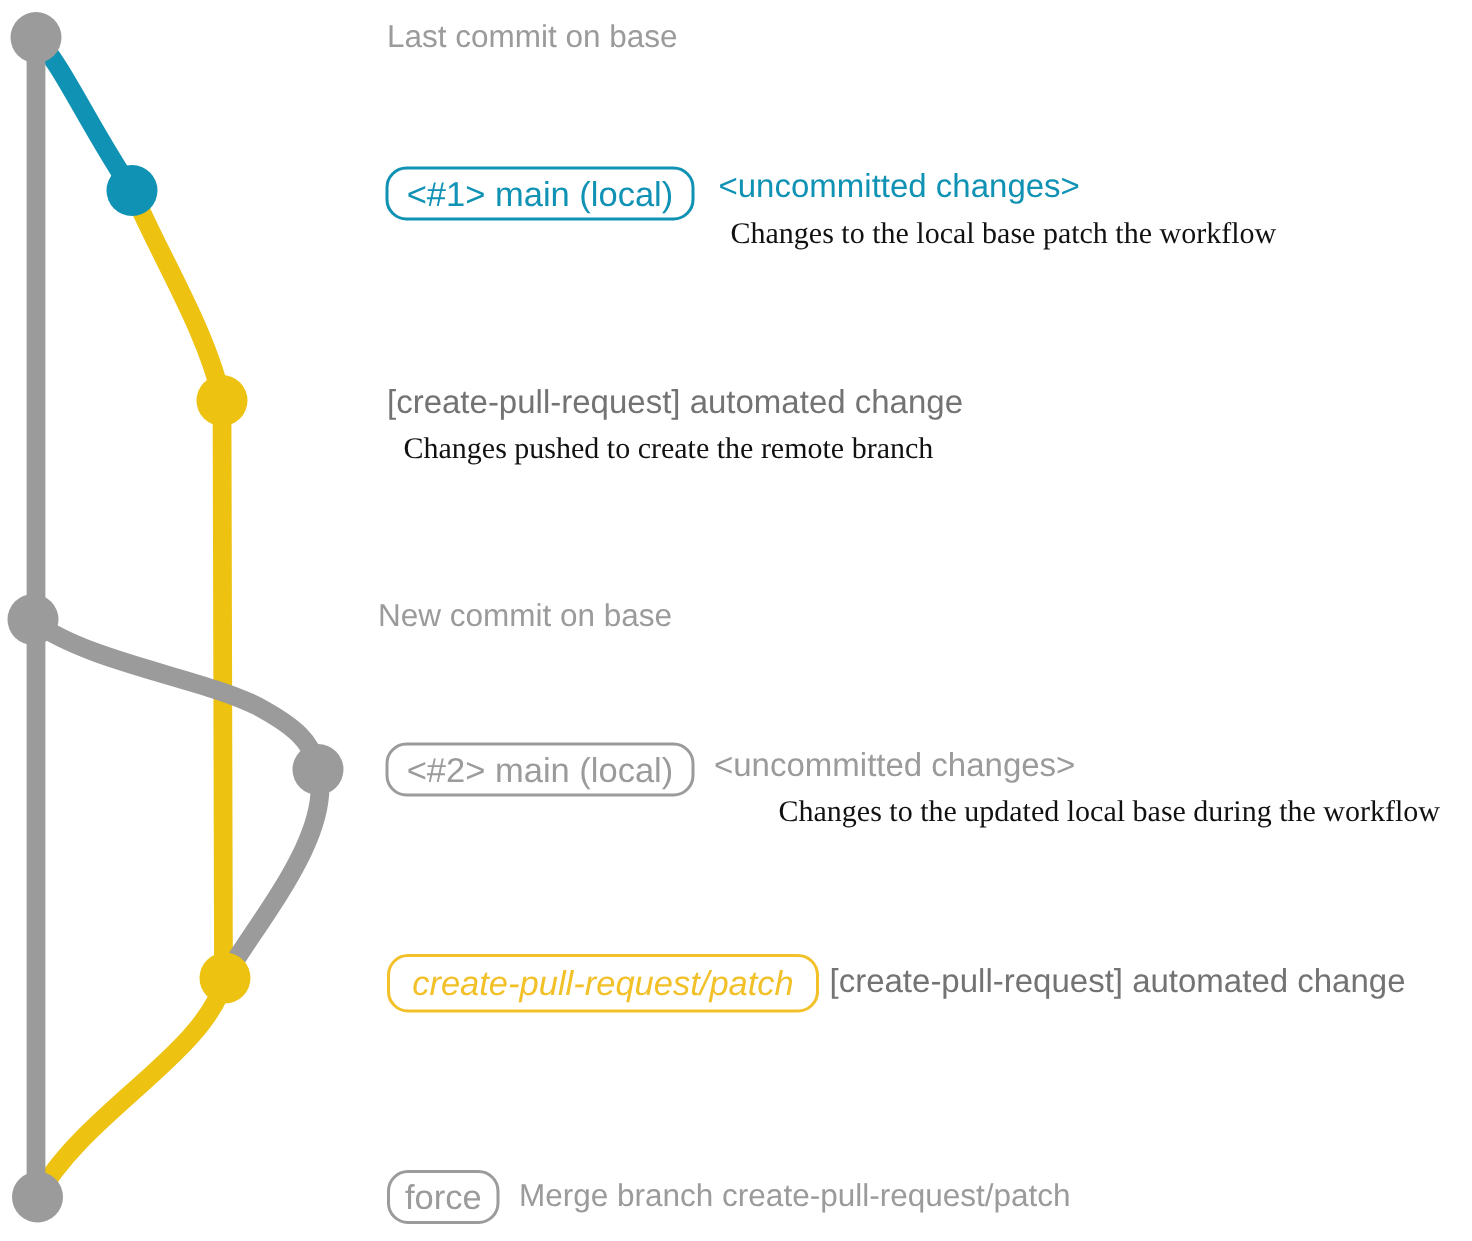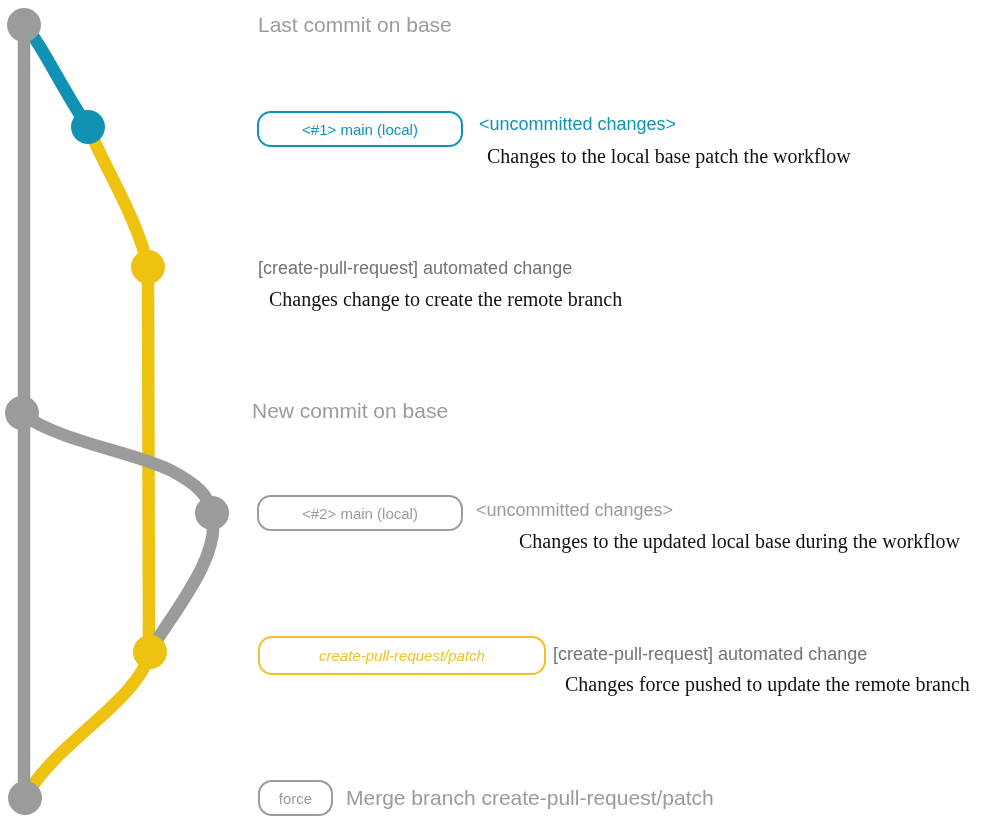--- a/index.html
+++ b/index.html
@@ -1,28 +1,28 @@
 <!DOCTYPE html>
 <html><head>
 <meta charset="utf-8">
 <style>
   html,body{margin:0;padding:0;background:#ffffff;}
   .stage{position:relative;width:981px;height:827px;background:#ffffff;overflow:hidden;
          font-family:"Liberation Sans",sans-serif;}
   .graph-svg{position:absolute;left:0;top:0;}
   .lbl{position:absolute;white-space:nowrap;}
   .sans{font-family:"Liberation Sans",sans-serif;font-size:21px;line-height:26px;}
-  .sans-big{font-family:"Liberation Sans",sans-serif;font-size:18px;line-height:26px;}
+  .sans-big{font-family:"Liberation Sans",sans-serif;font-size:22px;line-height:26px;}
   .serif{font-family:"Liberation Serif",serif;font-size:20px;line-height:24px;color:#111111;}
   .c-gray{color:#9b9b9b;}
   .c-teal{color:#1092b4;}
   .c-yellow{color:#737373;}
   .tag{position:absolute;box-sizing:border-box;border:2px solid;border-radius:14px;
        display:flex;align-items:center;justify-content:center;
-       font-family:"Liberation Sans",sans-serif;font-size:15px;white-space:nowrap;}
+       font-family:"Liberation Sans",sans-serif;font-size:23px;white-space:nowrap;}
   .tag-teal{border-color:#1092b4;color:#1092b4;}
   .tag-gray{border-color:#9b9b9b;color:#9b9b9b;}
   .tag-yellow{border-color:#f2c028;color:#f2c028;}
 </style>
 </head>
 <body>
 
 <div class="stage">
 
   <svg class="graph-svg" width="981" height="827" viewBox="0 0 981 827">
@@ -48,28 +48,27 @@
     <circle cx="25" cy="798" r="17" fill="#9b9b9b"></circle>
   </svg>
 
   <div class="lbl sans c-gray" style="left:258px;top:12px;">Last commit on base</div>
 
   <div class="tag tag-teal" style="left:257px;top:111px;width:206px;height:36px;">&lt;#1&gt; main (local)</div>
   <div class="lbl sans-big c-teal" style="left:479px;top:111px;">&lt;uncommitted changes&gt;</div>
   <div class="lbl serif" style="left:487px;top:144px;">Changes to the local base patch the workflow</div>
 
   <div class="lbl sans-big c-yellow" style="left:258px;top:255px;">[create-pull-request] automated change</div>
-  <div class="lbl serif" style="left:269px;top:287px;">Changes change to create the remote branch</div>
+  <div class="lbl serif" style="left:269px;top:287px;">Changes pushed to create the remote branch</div>
 
   <div class="lbl sans c-gray" style="left:252px;top:398px;">New commit on base</div>
 
   <div class="tag tag-gray" style="left:257px;top:495px;width:206px;height:36px;text-align:right;">&lt;#2&gt; main (local)</div>
   <div class="lbl sans-big c-gray" style="left:476px;top:497px;">&lt;uncommitted changes&gt;</div>
   <div class="lbl serif" style="left:487px;top:529px;margin-left:32px;">Changes to the updated local base during the workflow</div>
 
   <div class="tag tag-yellow" style="left:258px;top:636px;width:288px;height:39px;font-style:italic;">create-pull-request/patch</div>
   <div class="lbl sans-big c-yellow" style="left:553px;top:641px;">[create-pull-request] automated change</div>
-  <div class="lbl serif" style="left:565px;top:672px;">Changes force pushed to update the remote branch</div>
 
   <div class="tag tag-gray" style="left:258px;top:780px;width:75px;height:36px;">force</div>
   <div class="lbl sans c-gray" style="left:346px;top:785px;">Merge branch create-pull-request/patch</div>
 
 </div>
 
 </body></html>

